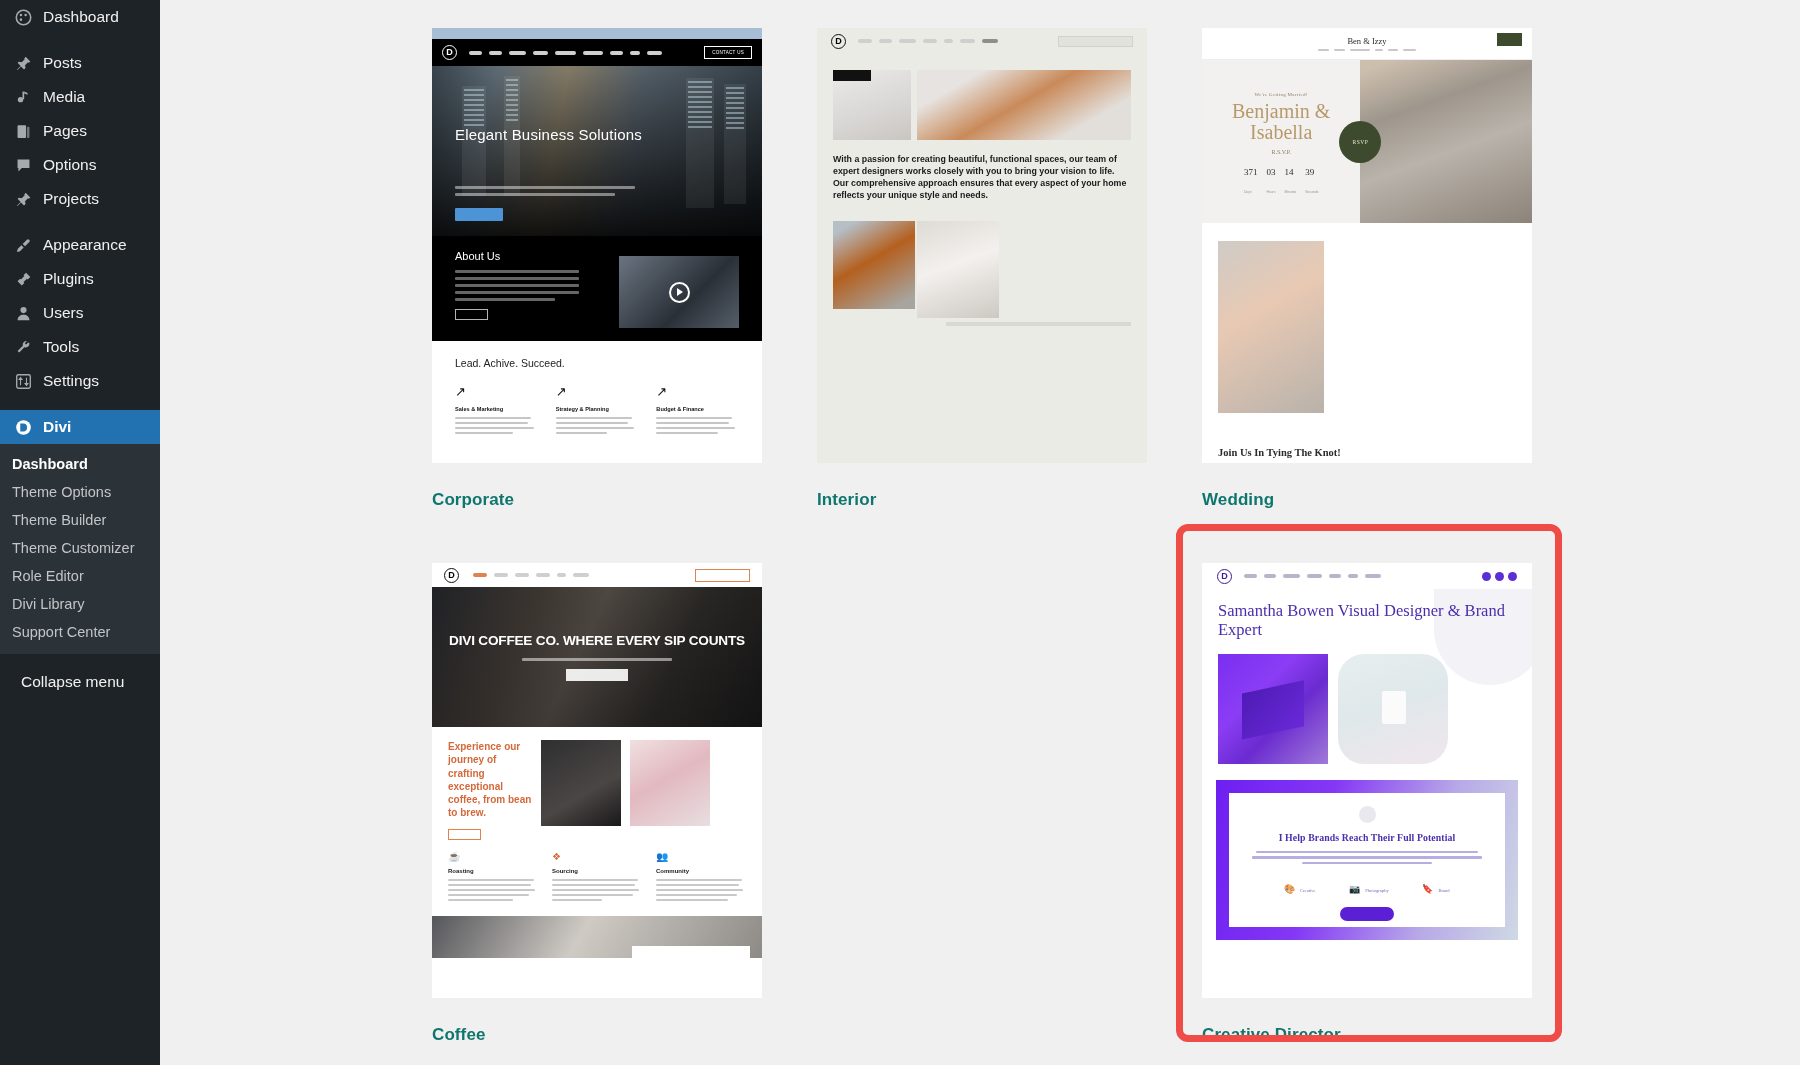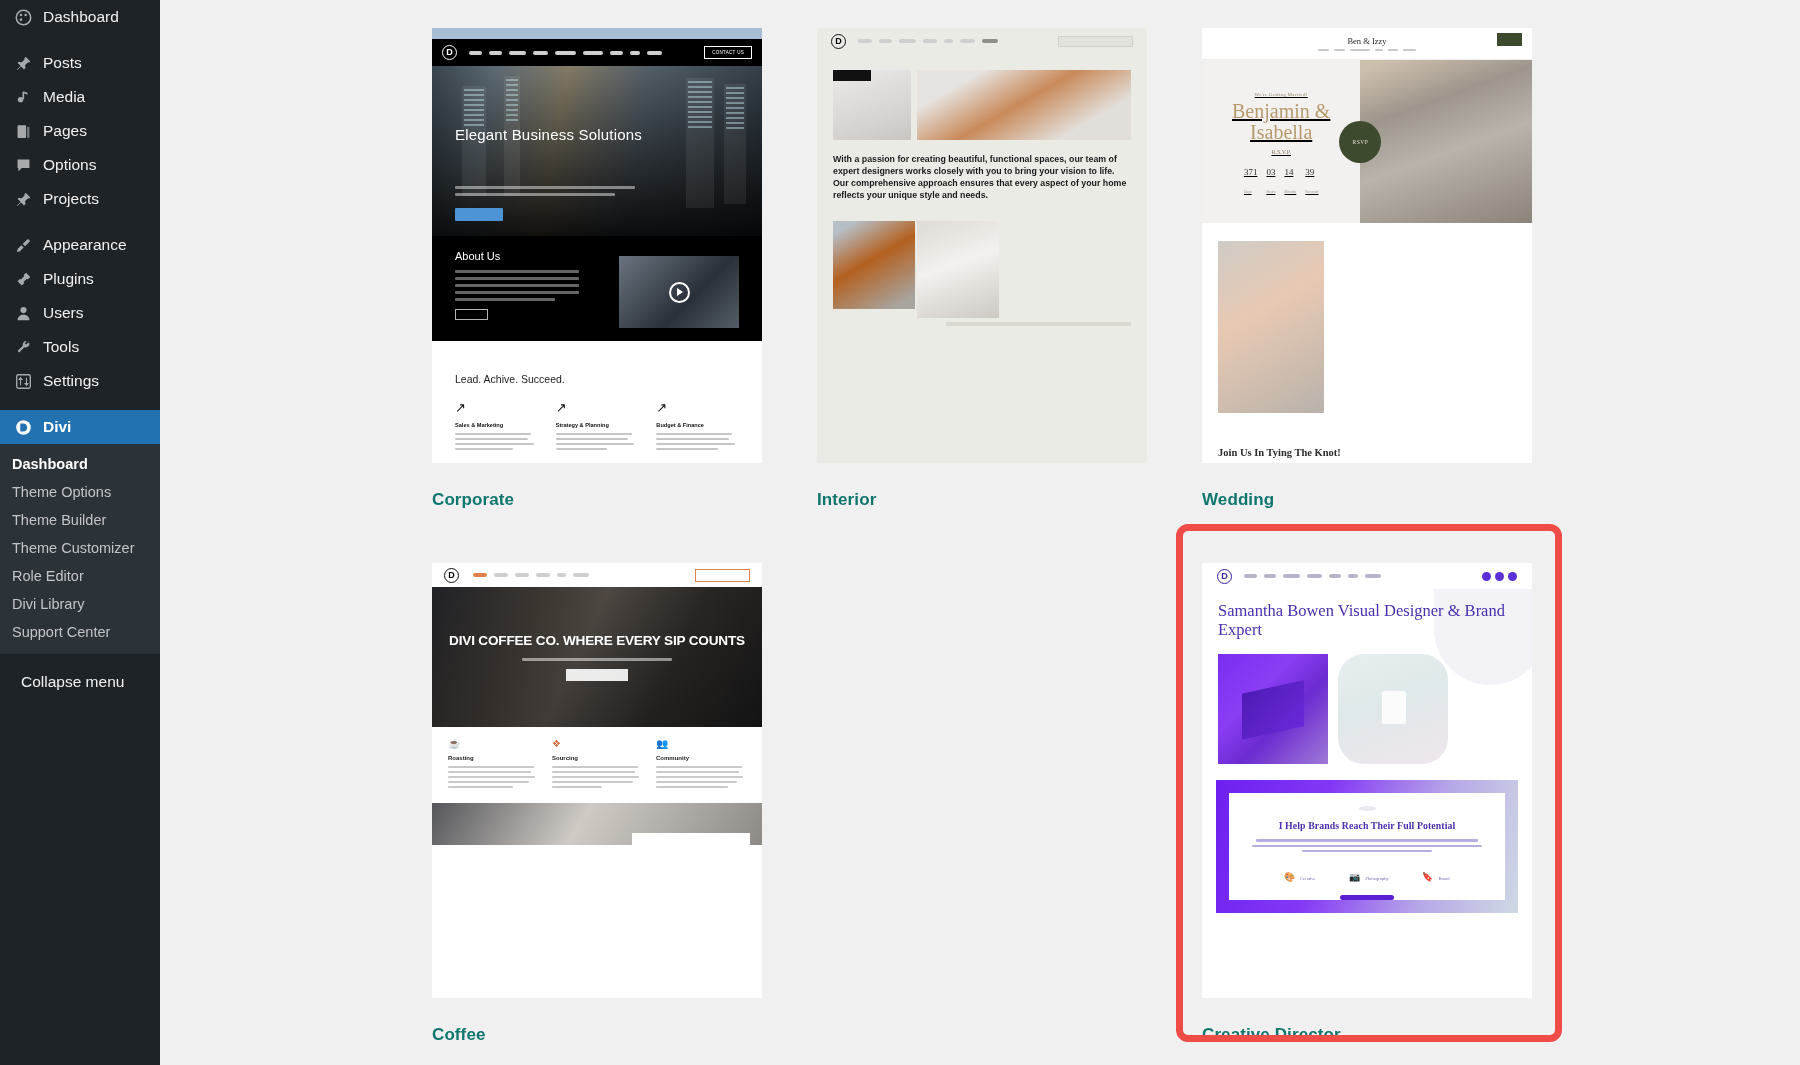--- a/index.html
+++ b/index.html
@@ -135,21 +135,21 @@
   }
   .playbtn {
     width: 21px; height: 21px; border-radius: 50%;
     border: 2px solid #fff; display: flex; align-items: center; justify-content: center;
   }
   .playbtn::after {
     content: ""; border-left: 6px solid #fff;
     border-top: 4px solid transparent; border-bottom: 4px solid transparent;
     margin-left: 2px;
   }
-  .corp-bottom { background: #fff; padding: 32px 23px 0 23px; }
+  .corp-bottom { background: #fff; padding: 16px 23px 0 23px; }
   .corp-bottom h4 { font-size: 10.5px; font-weight: 400; color: #222; margin-bottom: 16px; }
   .cols3 { display: flex; gap: 18px; }
   .col3 { flex: 1; }
   .arrw { font-size: 13px; color: #111; line-height: 1; margin-bottom: 8px; display:block;}
   .col3 h5 { font-size: 5.6px; color: #111; margin-bottom: 5px; font-weight: bold; }
   .col3 i { display:block; height: 2px; background: #c6c6c6; margin-bottom: 3px; border-radius:1px;}
 
   
   .int { background: #ebebe6; height: 100%; padding: 0; }
   .int-nav { height: 26px; display: flex; align-items: center; padding: 0 14px; }
@@ -169,21 +169,21 @@
   .int-i2 { width: 82px; height: 97px; margin-left: 2px; background: linear-gradient(160deg,#dedad4,#f3f1ee 45%,#cdc8c2); }
   .int-foot { margin-top: 4px; height: 4px; background: #d9d9d2; width: 62%; margin-left: 38%; }
 
   
   .wed { background: #fff; height: 100%; }
   .wed-head { height: 32px; display: flex; flex-direction: column; align-items: center; justify-content: center; position: relative; border-bottom: .5px solid #eee; }
   .wed-head .brand { font-family: "Liberation Serif", serif; font-size: 8.5px; color: #2b2b2b; }
   .wed-head .navline { display: flex; gap: 5px; margin-top: 3px; }
   .wed-head .navline i { width: 11px; height: 2.5px; background: #c9c9c9; border-radius: 1px;}
   .wed-rsvp-top { position: absolute; right: 10px; top: 5px; width: 25px; height: 13px; background: #3d4a2e; }
-  .wed-hero { display: flex; height: 163px; text-decoration: underline; }
+  .wed-hero { display: flex; height: 163px; }
   .wed-left { width: 48%; background: #f3f1ef; display: flex; flex-direction: column; align-items: center; justify-content: center; padding-top: 6px;}
   .wed-left .sm { font-family:"Liberation Serif",serif; font-size:5px; color:#8c7f6a; letter-spacing:.3px;}
   .wed-left .names { font-family:"Liberation Serif",serif; font-size: 20px; color: #b79a6c; line-height: 1.05; text-align:center; margin-top: 4px;}
   .wed-left .rsvp-txt { font-family:"Liberation Serif",serif; font-size: 6px; color:#8c7f6a; margin-top: 6px;}
   .wed-count { display: flex; gap: 9px; margin-top: 6px; }
   .wed-count .cu { text-align: left; }
   .wed-count .num { font-family:"Liberation Serif",serif; font-size: 9px; color: #2b2b2b; }
   .wed-count .cl { font-size: 3.4px; color: #999; }
   .wed-right { flex: 1; background: linear-gradient(160deg,#cdbfae 5%,#9e968c 30%,#b9b3ab 55%,#8c8379 100%); position: relative; }
   .wed-badge {
@@ -271,21 +271,21 @@
     width: 110px; height: 110px;
     background: linear-gradient(160deg,#e7eeef 0%, #dfe8ea 45%, #f0e6ee 100%);
     border-radius: 26px;
     position: relative;
   }
   .cd-s2::after {
     content:""; position: absolute; left: 40%; top: 34%; width: 22%; height: 30%;
     background: #fbfbfb; border-radius: 2px;
   }
   .cd-panel {
-    margin: 16px 14px 0 14px; height: 133px; padding: 13px;
+    margin: 16px 14px 0 14px; height: 160px; padding: 13px;
     background: linear-gradient(105deg,#6d1ff0 0%, #8438f5 35%, #b7a7e8 70%, #cfd9e4 100%);
   }
   .cd-inner {
     background: #fff; height: 100%; display: flex; flex-direction: column;
     align-items: center; padding-top: 13px;
   }
   .cd-avatar { width: 17px; height: 17px; border-radius: 50%; background: #e8e8ee; }
   .cd-inner h3 {
     font-family: "Liberation Serif", serif; font-size: 9.8px; color: #4b2fae;
     margin-top: 9px; letter-spacing: .1px;
@@ -666,20 +666,28 @@
                 <i class="nav-pill" style="width:14px"></i>
               <i class="nav-pill" style="width:9px"></i>
                 <i class="nav-pill" style="width:16px"></i>
             </span>
             <span class="cof-btn"></span>
           </div>
           <div class="cof-hero">
             <h2>DIVI COFFEE CO. WHERE EVERY SIP COUNTS</h2>
             <span class="sub"></span>
             <span class="b"></span>
+          </div>
+          <div class="cof-sec">
+            <div>
+              <h3>Experience our journey of crafting exceptional coffee, from bean to brew.</h3>
+              <div class="lbtn"></div>
+            </div>
+            <div class="cof-img1"></div>
+            <div class="cof-img2"></div>
           </div>
           <div class="cof-f3">
             <div class="c">
               <span class="ico">☕</span>
               <h5>Roasting</h5>
               <i style="width:96%"></i>
                 <i style="width:92%"></i>
                 <i style="width:97%"></i>
                 <i style="width:90%"></i>
                 <i style="width:72%"></i>

